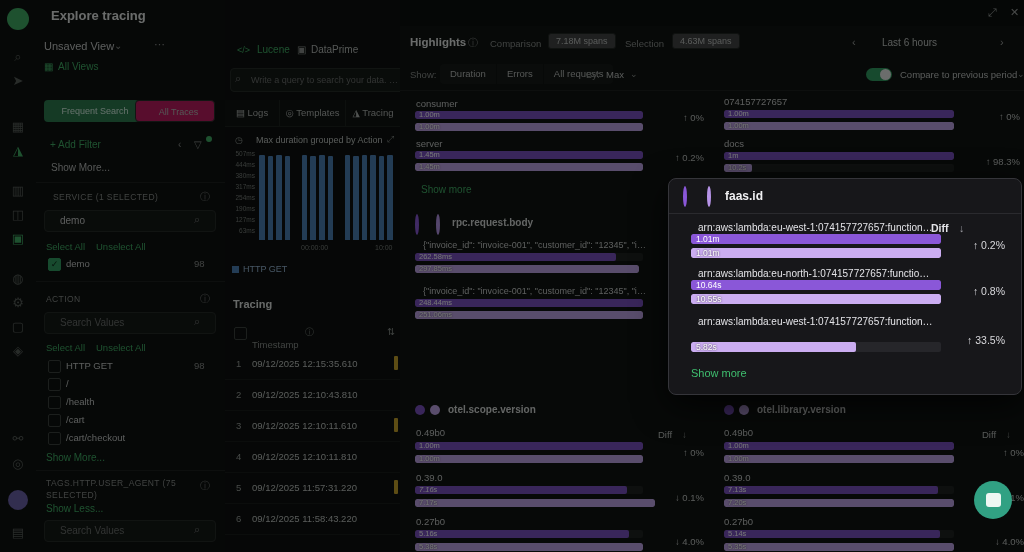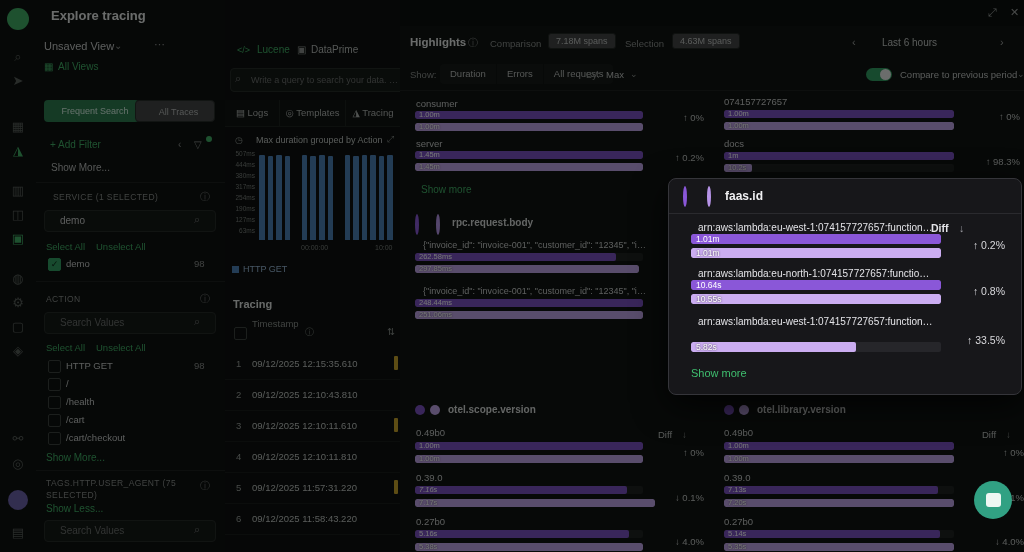--- a/index.html
+++ b/index.html
@@ -97,21 +97,21 @@
 
     <span class="abs" style="left:8px;top:40px;font-size:11px;color:#c8cac8;">Unsaved View</span>
     <span class="abs" style="left:78px;top:40px;font-size:10px;color:#8a8d8a;">⌄</span>
     <span class="abs" style="left:118px;top:38px;font-size:11px;color:#8a8d8a;">⋯</span>
 
     <span class="abs green" style="left:8px;top:61px;font-size:10px;">▦</span>
     <span class="abs linkish" style="left:22px;top:61px;font-size:10px;">All Views</span>
 
     <div class="abs txt" style="left:8px;top:100px;width:88px;height:22px;background:#2a7a4d;border-radius:4px;
          text-align:center;line-height:22px;font-size:9px;color:#d9f2e4;">Frequent Search</div>
-    <div class="abs txt" style="left:99px;top:100px;width:80px;height:22px;background:#404040;border:1px solid #242824;
+    <div class="abs txt" style="left:99px;top:100px;width:80px;height:22px;background:#be185d;border:1px solid #242824;
          border-radius:4px;text-align:center;line-height:22px;font-size:9px;color:#b8bab8;box-sizing:border-box;">All Traces</div>
 
     <span class="abs linkish" style="left:14px;top:139px;font-size:10px;">+ Add Filter</span>
     <span class="abs" style="left:142px;top:139px;font-size:10px;color:#8a8d8a;">‹</span>
     <span class="abs" style="left:158px;top:139px;font-size:10px;color:#8a8d8a;">▽</span>
     <div class="abs" style="left:170px;top:136px;width:6px;height:6px;border-radius:50%;background:#3fae63;"></div>
 
     <div class="abs txt" style="left:8px;top:162px;width:120px;font-size:10px;color:#b8bab8;">Show More...</div>
     <div class="abs divider" style="left:0;top:182px;width:189px;"></div>
 
@@ -223,21 +223,21 @@
         <div class="cbar" style="height: 95.7692%;"></div>
         <div class="cbar" style="height: 96.3462%;"></div>
       </div>
     <span class="abs" style="left:76px;top:244px;font-size:7px;color:#7a7d7a;">00:00:00</span>
     <span class="abs" style="left:150px;top:244px;font-size:7px;color:#7a7d7a;">10:00</span>
     <div class="abs" style="left:7px;top:266px;width:7px;height:7px;background:#4a7fb5;"></div>
     <span class="abs" style="left:18px;top:264px;font-size:9px;color:#9ab8d8;">HTTP GET</span>
 
     <div class="abs" style="left:8px;top:298px;font-size:11px;font-weight:bold;color:#e0e2e0;">Tracing</div>
     <div class="abs chk" style="left:9px;top:327px;"></div>
-    <span class="abs" style="left:27px;top:318px;font-size:9.5px;color:#8a8d8a;">Timestamp</span>
+    <span class="abs" style="left:27px;top:339px;font-size:9.5px;color:#8a8d8a;">Timestamp</span>
     <span class="abs" style="left:80px;top:326px;font-size:9px;color:#6a6d6a;">ⓘ</span>
     <span class="abs" style="left:162px;top:326px;font-size:9.5px;color:#8a8d8a;">⇅</span>
   </div>
 
   <div class="trow" style="top:348px;">
     <span class="num">1</span>
     <span class="ts">09/12/2025 12:15:35.610</span>
     <span class="warn-badge"></span>
   </div>
   <div class="trow" style="top:379px;">

